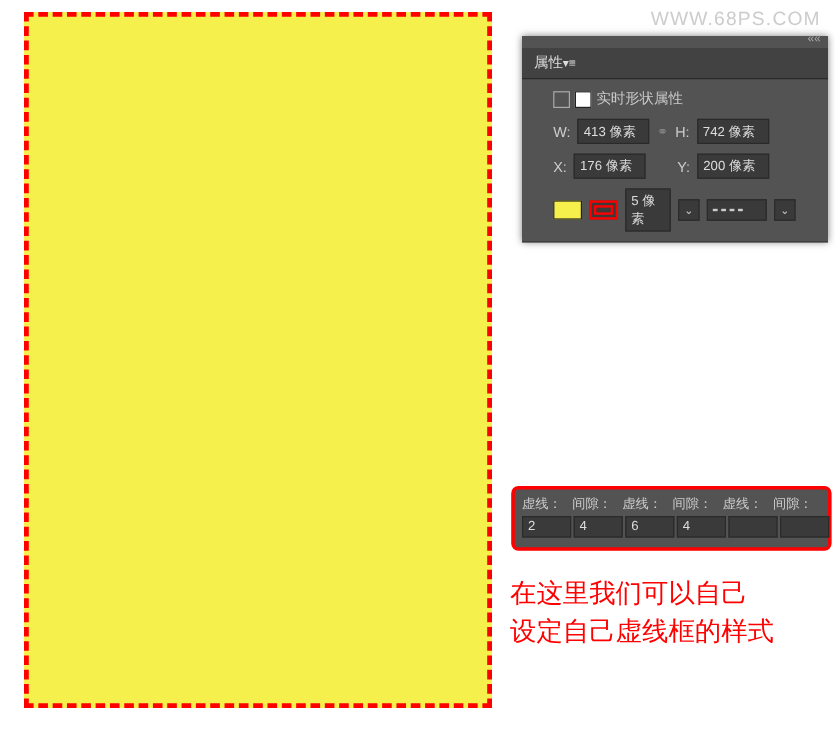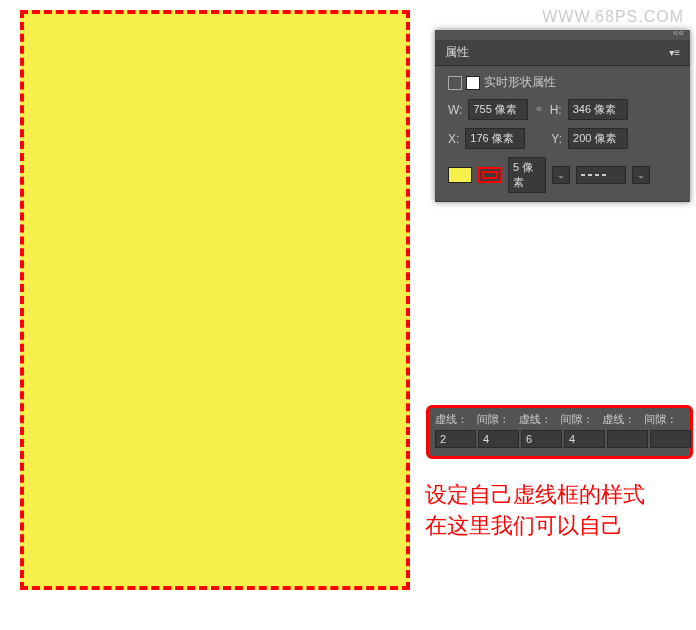--- a/index.html
+++ b/index.html
@@ -46,28 +46,26 @@
     padding-right: 6px;
     color: #aaa;
     font-size: 10px;
     line-height: 6px;
   }
   .panel-tab {
     background: #424242;
     padding: 4px 10px;
     border-bottom: 1px solid #2a2a2a;
     display: flex;
-    justify-content: space-between;
-    align-items: center;
-    gap: 33px;
+    align-items: center;
   }
   .panel-tab span { color: #ddd; }
   .panel-menu-icon { color: #aaa; font-size: 10px; }
   .panel-section {
-    padding: 8px 13px;
+    padding: 8px 26px;
     border-bottom: 1px solid #3a3a3a;
   }
   .shape-header {
     display: flex;
     align-items: center;
     gap: 4px;
   }
   .shape-icon {
     width: 14px; height: 14px;
     border: 1px solid #aaa;
@@ -250,24 +248,24 @@
 
   <div class="panel-section">
     <div class="shape-header">
       <span class="shape-icon"></span>
       <span class="mask-icon"></span>
       <span>实时形状属性</span>
     </div>
 
     <div class="row">
       <label>W:</label>
-      <div class="field">755 像素</div>
+      <div class="field">413 像素</div>
       <span class="link-icon">⚭</span>
       <label>H:</label>
-      <div class="field">346 像素</div>
+      <div class="field">742 像素</div>
     </div>
 
     <div class="row">
       <label>X:</label>
       <div class="field">176 像素</div>
       <span style="width:14px"></span>
       <label>Y:</label>
       <div class="field">200 像素</div>
     </div>
 
@@ -301,15 +299,15 @@
     <input value="2" style="">
     <input value="4" style="">
     <input value="6" style="">
     <input value="4" style="">
     <input value="" style="">
     <input value="" style="">
   </div>
 </div>
 
 <div class="annotation">
+  <div>在这里我们可以自己</div>
   <div>设定自己虚线框的样式</div>
-  <div>在这里我们可以自己</div>
 </div>
 
 </body></html>

